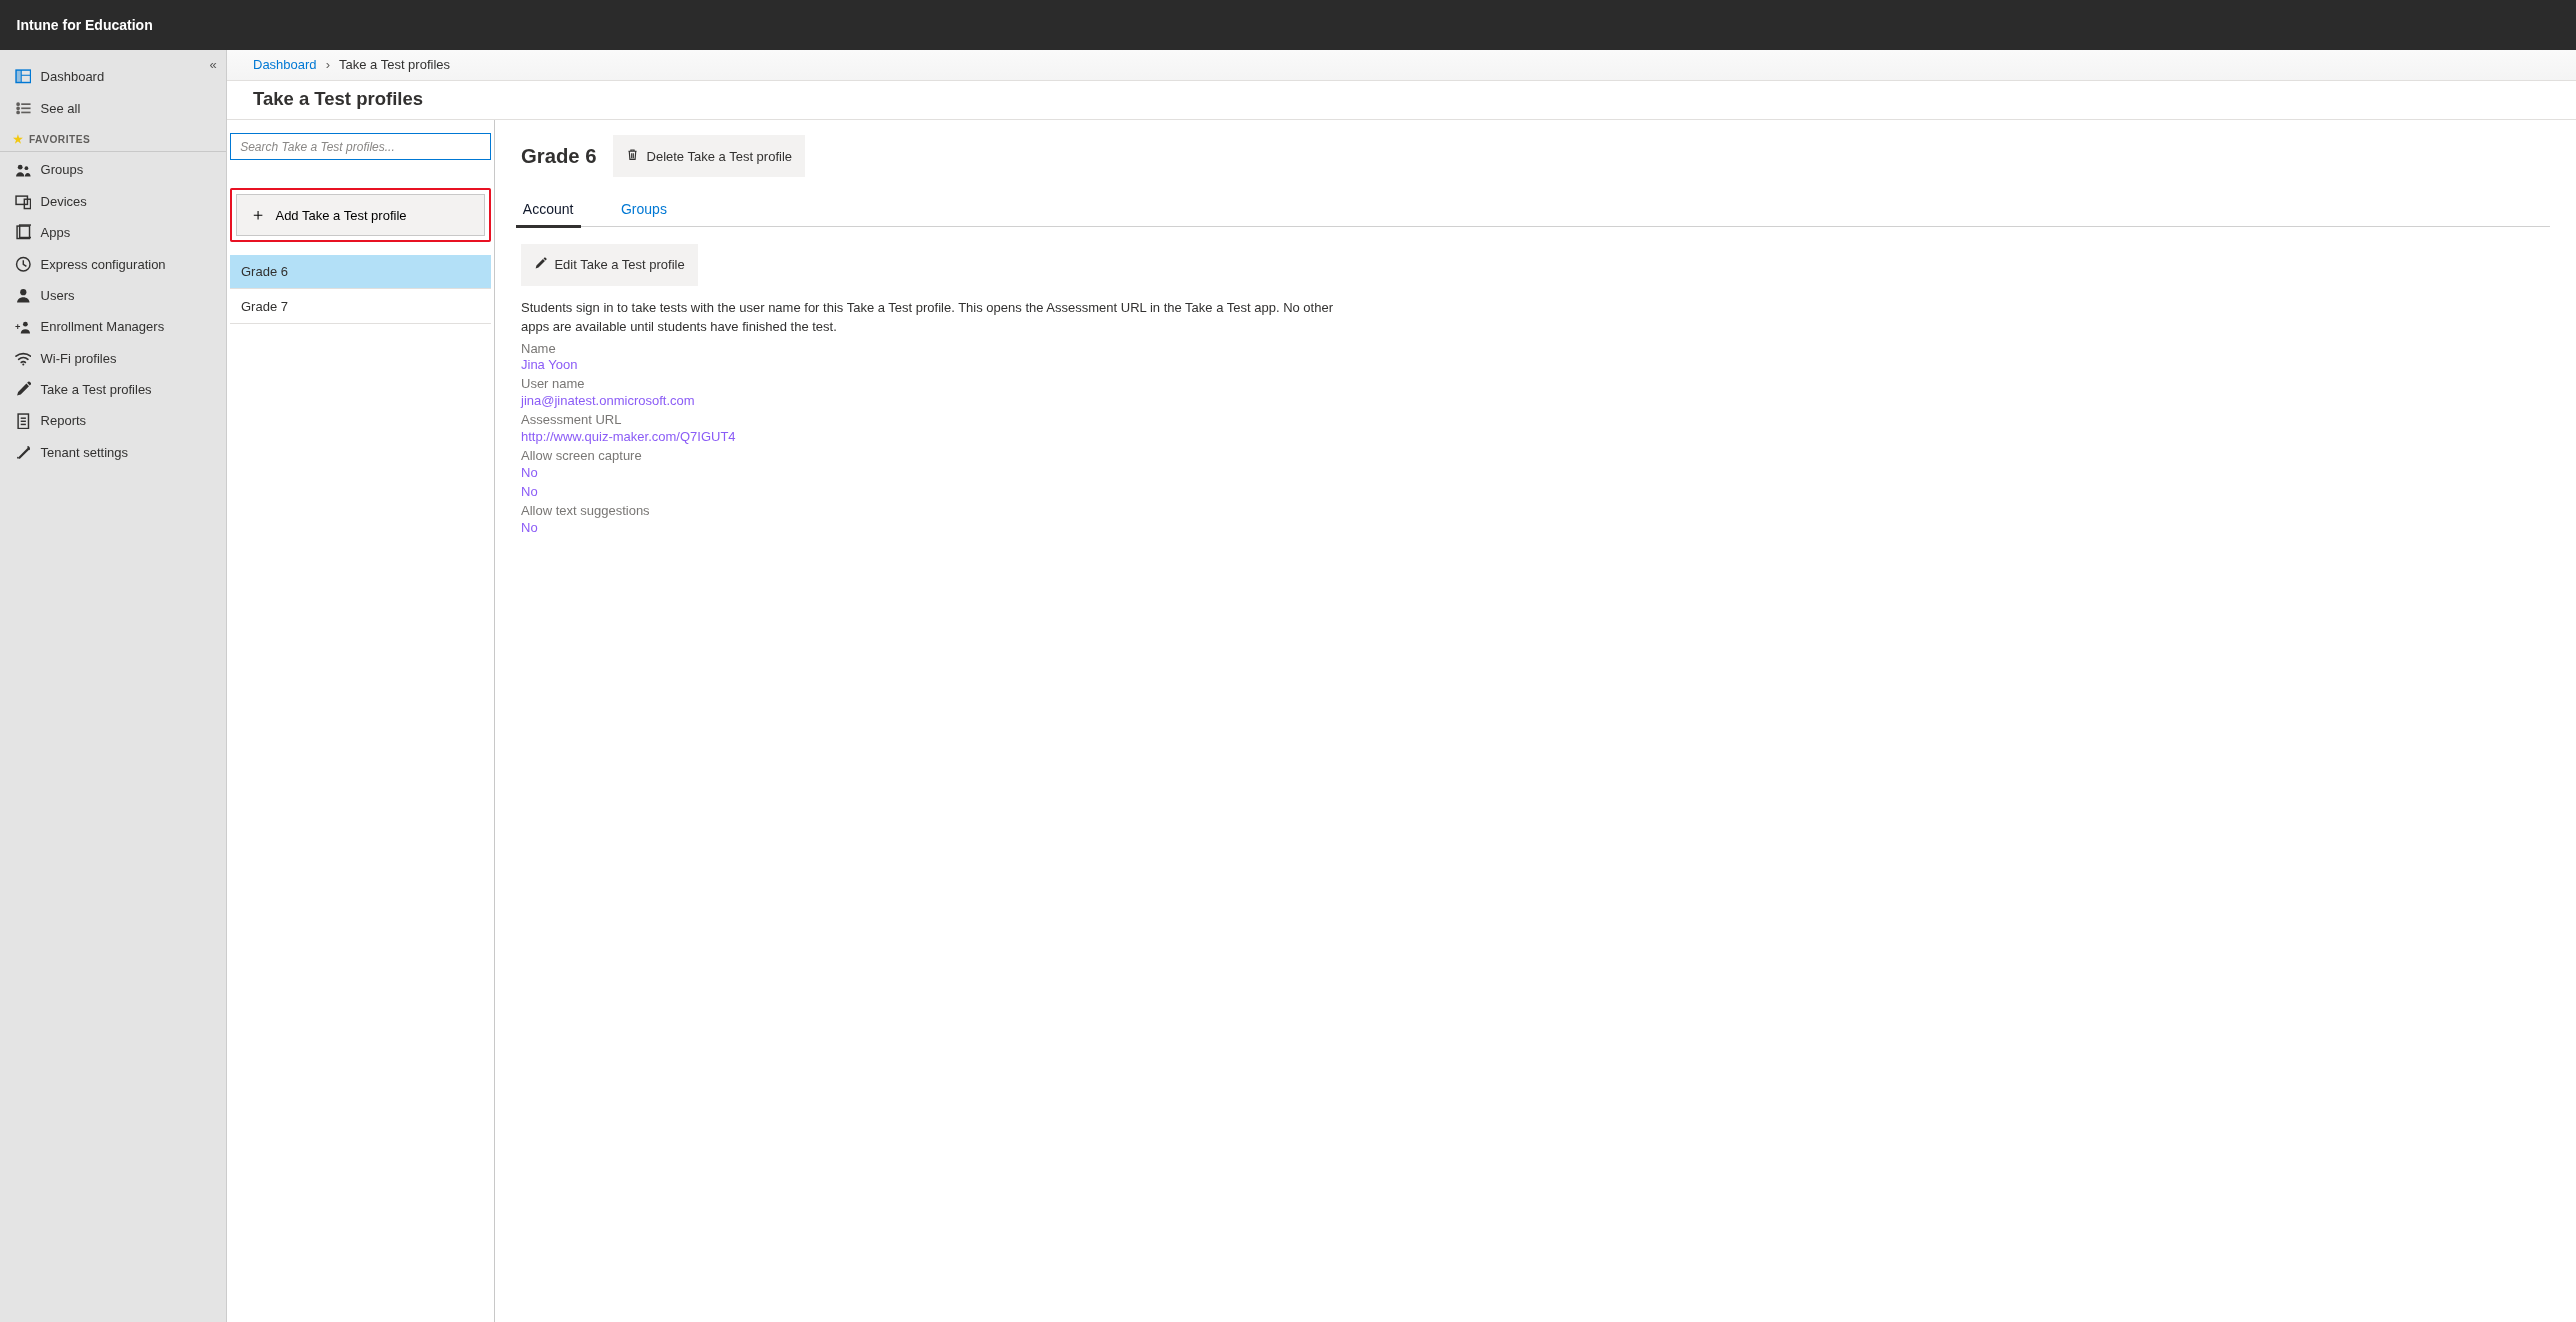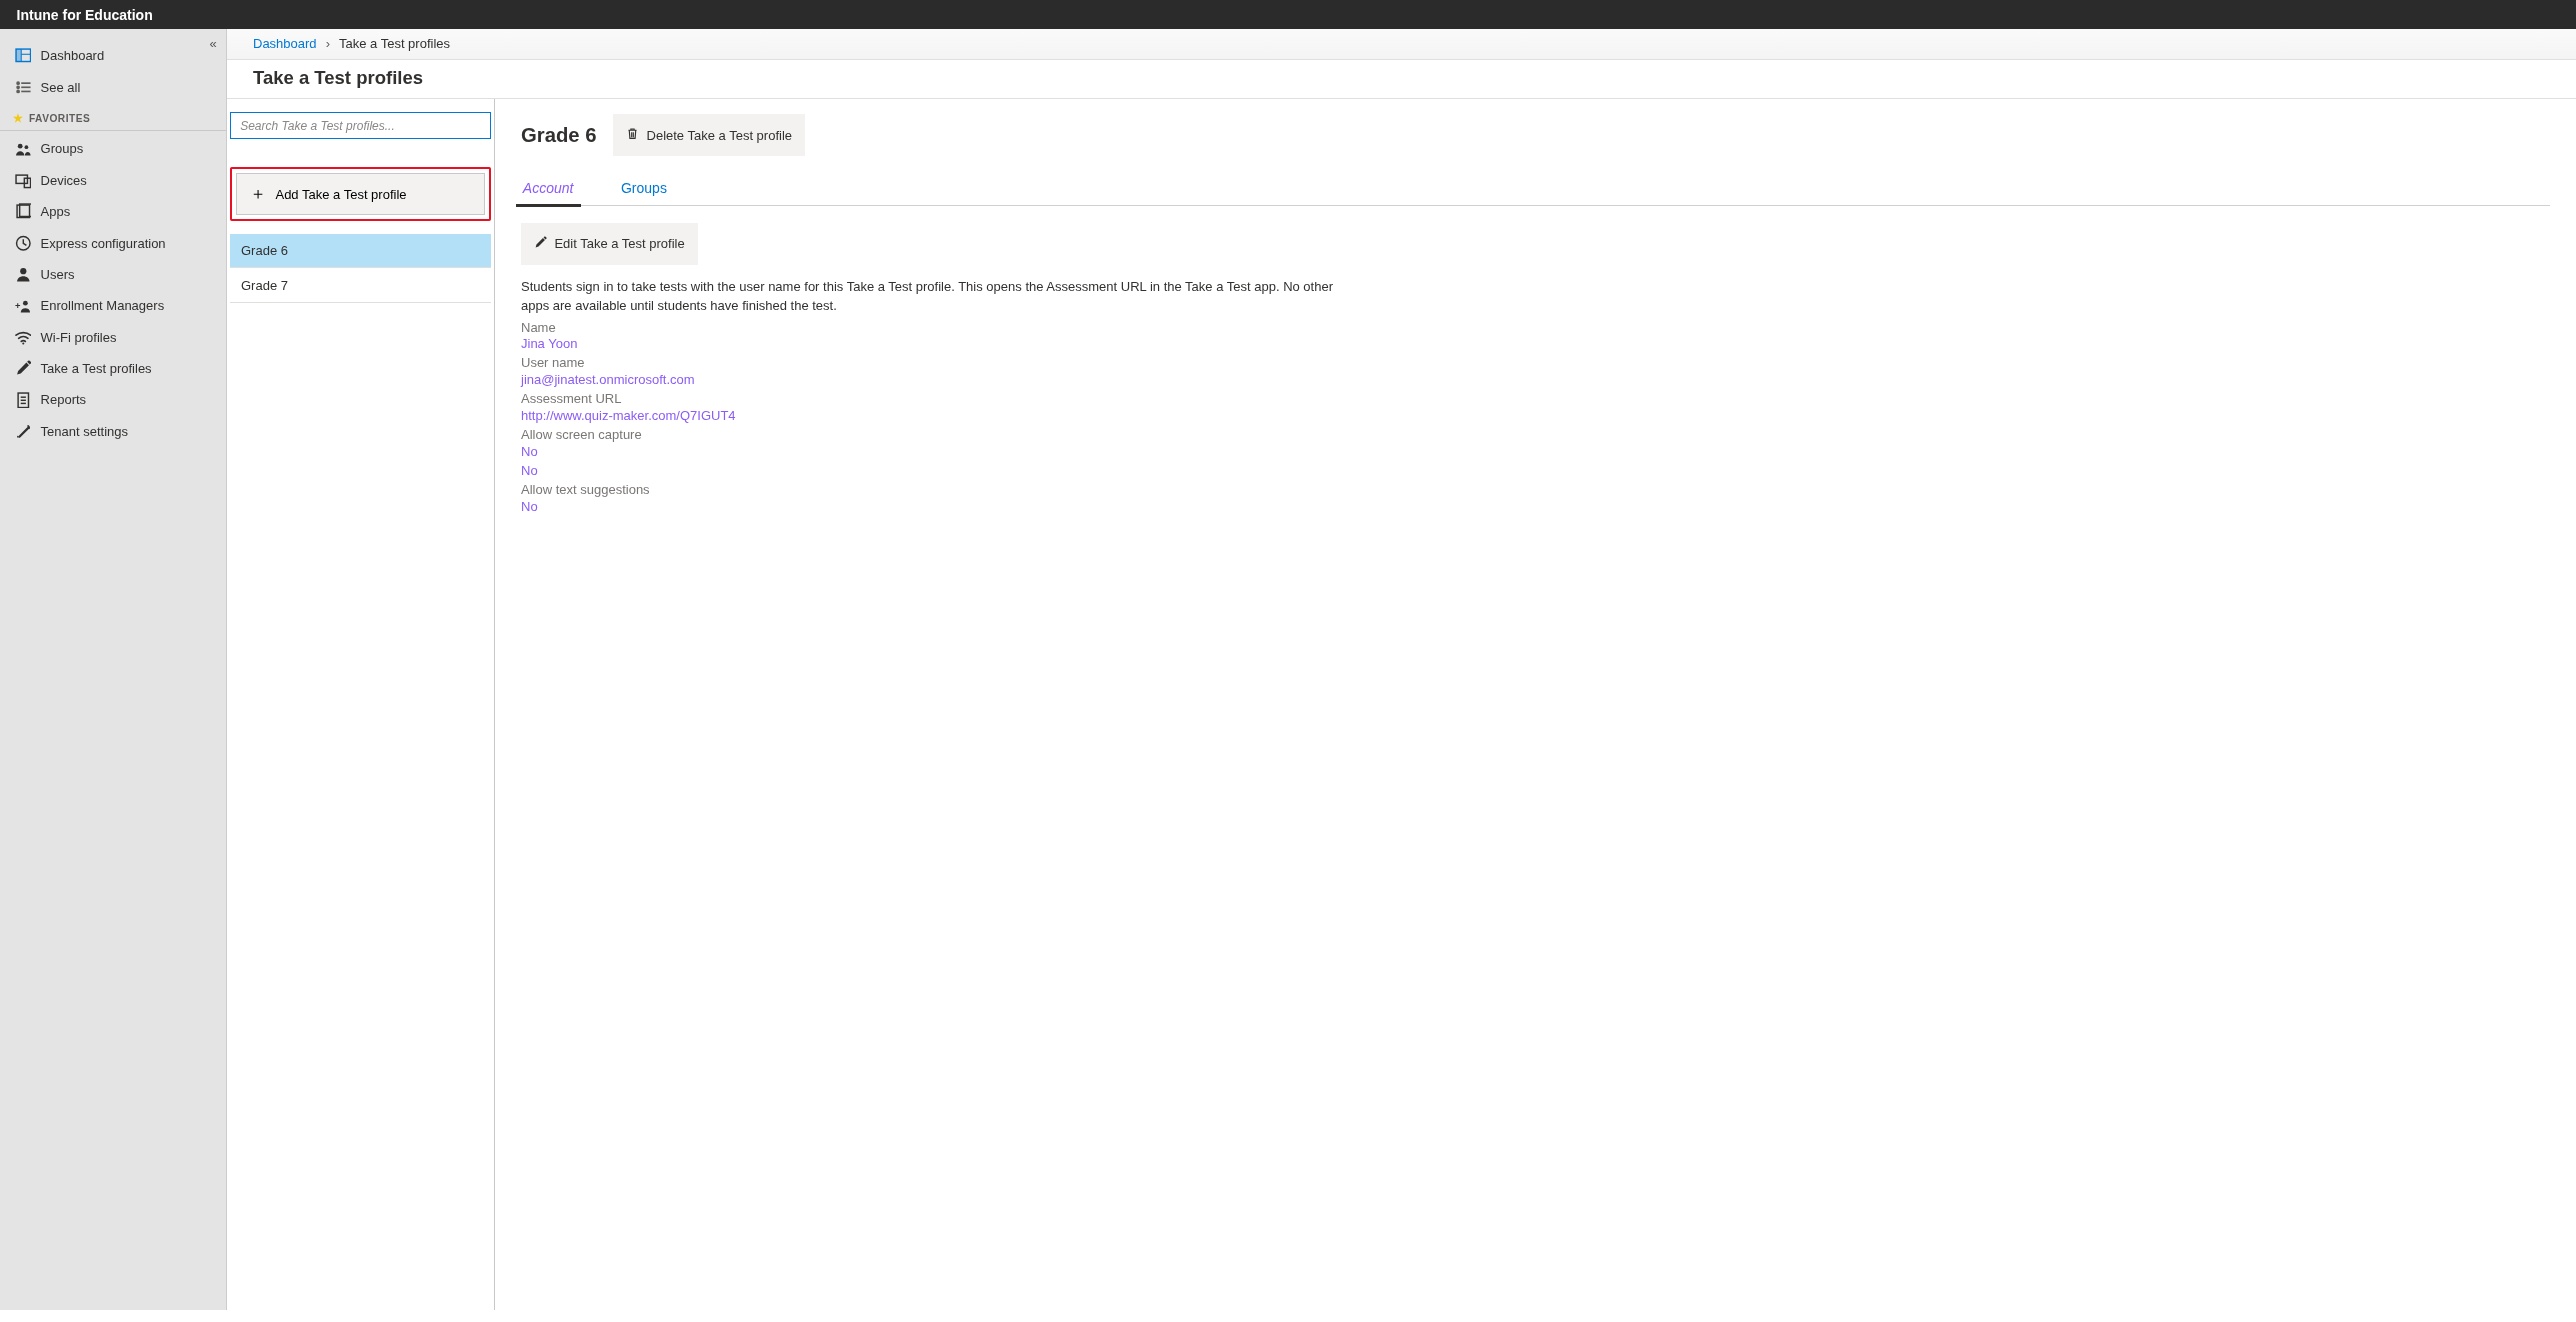--- a/index.html
+++ b/index.html
@@ -1,18 +1,18 @@
 <!DOCTYPE html>
 <html style="font-size:14.8px"><head>
   <meta charset="utf-8">
   <style>
     * { box-sizing: border-box; margin: 0; padding: 0; }
     body { font-family: "Segoe UI", -apple-system, sans-serif; font-size: 13px; color: #323130; background: #fff; }
     
-    .top-bar { background: #2b2b2b; color: #fff; height: 29px; display: flex; align-items: center; padding: 0 16.6px; font-size: 14px; font-weight: 600; }
+    .top-bar { background: #2b2b2b; color: #fff; height: 50px; display: flex; align-items: center; padding: 0 16.6px; font-size: 14px; font-weight: 600; }
     
     .layout { display: flex; height: calc(100vh - 41px); }
     
     
     .sidebar { width: 227px; background: #e4e4e4; border-right: 0.9px solid #ccc; position: relative; flex-shrink: 0; }
     .collapse-btn { position: absolute; top: 7.4px; right: 9.2px; font-size: 13px; color: #555; cursor: pointer; background: none; border: none; }
     .nav-item { display: flex; align-items: center; gap: 9.2px; padding: 7.4px 14.8px; cursor: pointer; color: #323130; font-size: 13px; }
     .nav-icon { width: 16.6px; height: 16.6px; display: inline-flex; align-items: center; justify-content: center; flex-shrink: 0; }
     .nav-icon svg { width: 16.6px; height: 16.6px; }
     .section-header { display: flex; align-items: center; gap: 5.5px; padding: 9.2px 14.8px 5.5px 13px; font-size: 10.2px; font-weight: 700; color: #605e5c; letter-spacing: 0.5px; border-bottom: 0.9px solid #c8c8c8; margin-bottom: 1.8px;}
@@ -40,21 +40,21 @@
     .profile-item.selected { background: #b3e0f7; }
     
     
     .detail-pane { flex: 1; padding: 14.8px 26px; min-width:0; }
     .detail-header { display: flex; align-items: center; gap: 16.6px; }
     .detail-title { font-size: 20.3px; font-weight: 600; }
     .cmd-btn { background: #f3f2f1; border: none; padding: 13px 13px; display: inline-flex; align-items: center; gap: 7.4px; cursor: pointer; font-size: 13px; color: #323130; }
     
     .tabs { display: flex; gap: 44px; margin-top: 20.3px; border-bottom: 1.8px solid #d0d0d0; }
     .tab { padding: 3.7px 1.8px 9.2px 1.8px; font-size: 14px; cursor: pointer; position: relative; color: #0078d4; }
-    .tab.active { color: #8b5cf6; font-weight: 400; font-style: italic; }
+    .tab.active { color: #0f172a; font-weight: 400; }
     .tab.active::after { content:""; position:absolute; left:-5.5px; right:-5.5px; bottom:-1.8px; height:2.8px; background:#323130; }
     
     .edit-row { margin-top: 16.6px; }
     .description { margin-top: 13px; font-size: 13px; line-height: 1.45; color: #323130; max-width: 813px; }
     .field { margin-top: 4px; }
     .field-label { color: #797775; font-size: 13px; }
     .field-value { color: #8b5cf6; font-size: 13px; margin-top: 1.8px; }
   </style>
 </head>
 <body>

